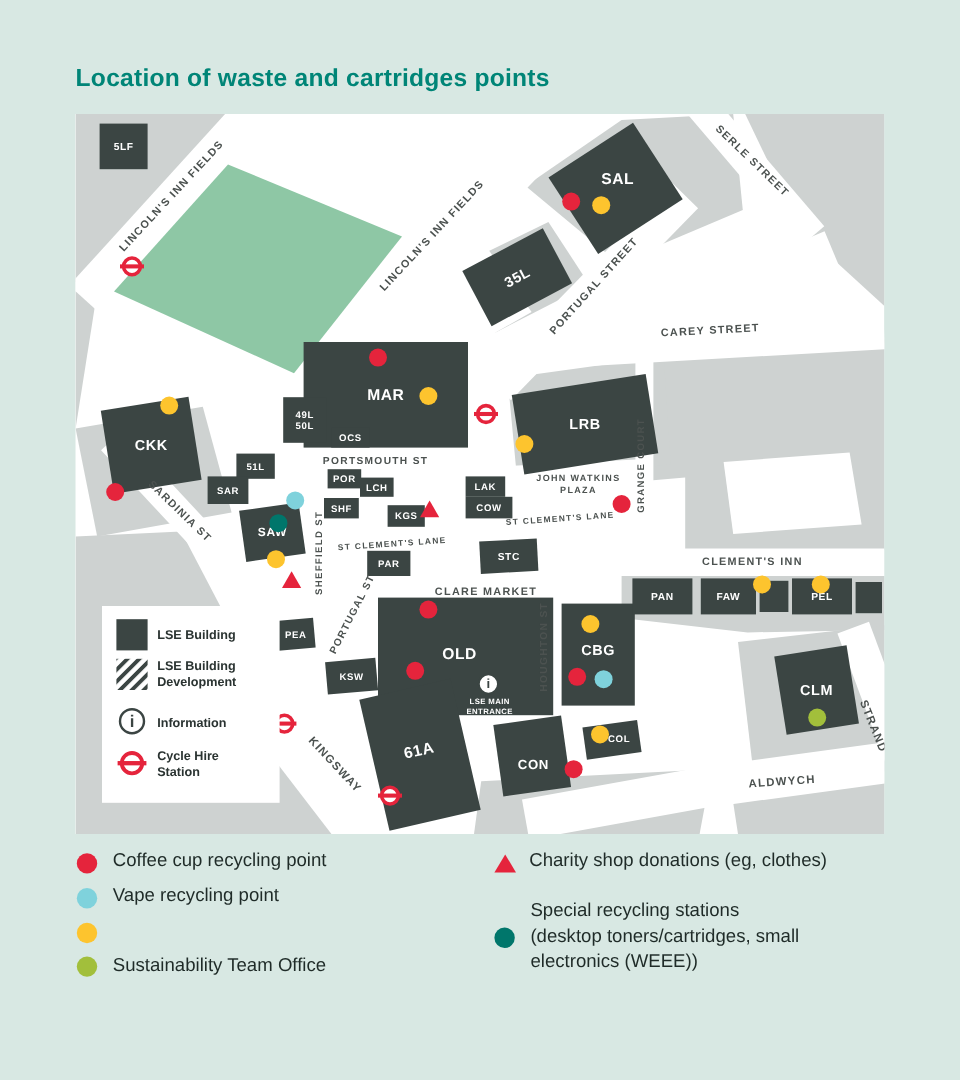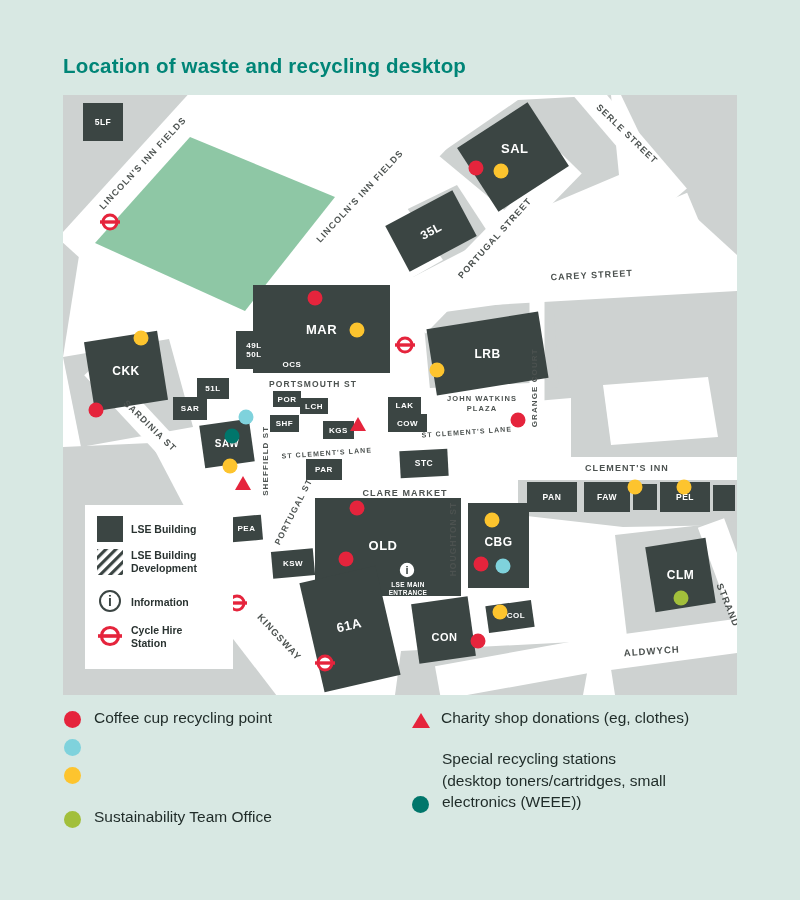--- a/index.html
+++ b/index.html
@@ -6,30 +6,30 @@
   html,body{width:800px;height:900px}
   body{font-family:"Liberation Sans",sans-serif;position:relative;overflow:hidden}
   .title{position:absolute;left:63px;top:54px;font-size:20.5px;font-weight:bold;letter-spacing:.2px}
   .map-wrap{position:absolute;left:63px;top:95px;width:601px;height:600px;background:#fff}
   svg{display:block}
   svg text{font-family:"Liberation Sans",sans-serif}
   .legend{position:absolute;left:63px;top:707px;width:680px;display:flex}
   .col{display:flex;flex-direction:column}
   .col.left{width:348px;gap:8px}
   .col.right{width:330px;gap:20px}
-  .lg-item{display:flex;align-items:flex-end}
-  .lg-item.spaced{margin-top:14px}
+  .lg-item{display:flex;align-items:center}
+  .lg-item.spaced{}
   .dot{width:17px;height:17px;border-radius:50%;flex:0 0 17px;margin:3px 13px 0 1px}
   .tri{width:0;height:0;border-left:9px solid transparent;border-right:9px solid transparent;border-bottom:15px solid #e5243c;margin:4px 11px 0 1px;flex:0 0 18px}
   .lg-label{font-size:15.5px;line-height:1.38;color:#1f2b28;white-space:pre-line}
 </style>
 </head>
 <body style="background: rgb(216, 232, 227);">
 
-<h1 class="title" style="color: rgb(0, 133, 119);">Location of waste and recycling desktop</h1>
+<h1 class="title" style="color: rgb(0, 133, 119);">Location of waste and cartridges points</h1>
 
 <div class="map-wrap">
   <svg id="map-svg" viewBox="0 0 674 600" width="674" height="600">
       <defs>
         <pattern id="hatch" width="7" height="7" patternUnits="userSpaceOnUse" patternTransform="rotate(45)">
           <rect width="7" height="7" fill="#fff"></rect>
           <rect width="3.2" height="7" fill="#3b4543"></rect>
         </pattern>
       </defs>
       <rect x="0" y="0" width="674" height="600" fill="#ffffff"></rect>
@@ -345,20 +345,21 @@
 </div>
 
 <div class="legend">
   <div class="col left">
     <div class="lg-item">
       <span class="dot" style="background: rgb(229, 36, 60);"></span>
       <span class="lg-label">Coffee cup recycling point</span>
     </div>
     <div class="lg-item">
       <span class="dot" style="background: rgb(127, 210, 220);"></span>
+      <span class="lg-label">Vape recycling point</span>
     </div>
     <div class="lg-item">
       <span class="dot" style="background: rgb(253, 196, 46);"></span>
     </div>
     <div class="lg-item spaced">
       <span class="dot" style="background: rgb(162, 191, 59);"></span>
       <span class="lg-label">Sustainability Team Office</span>
     </div>
   </div>
   <div class="col right">

